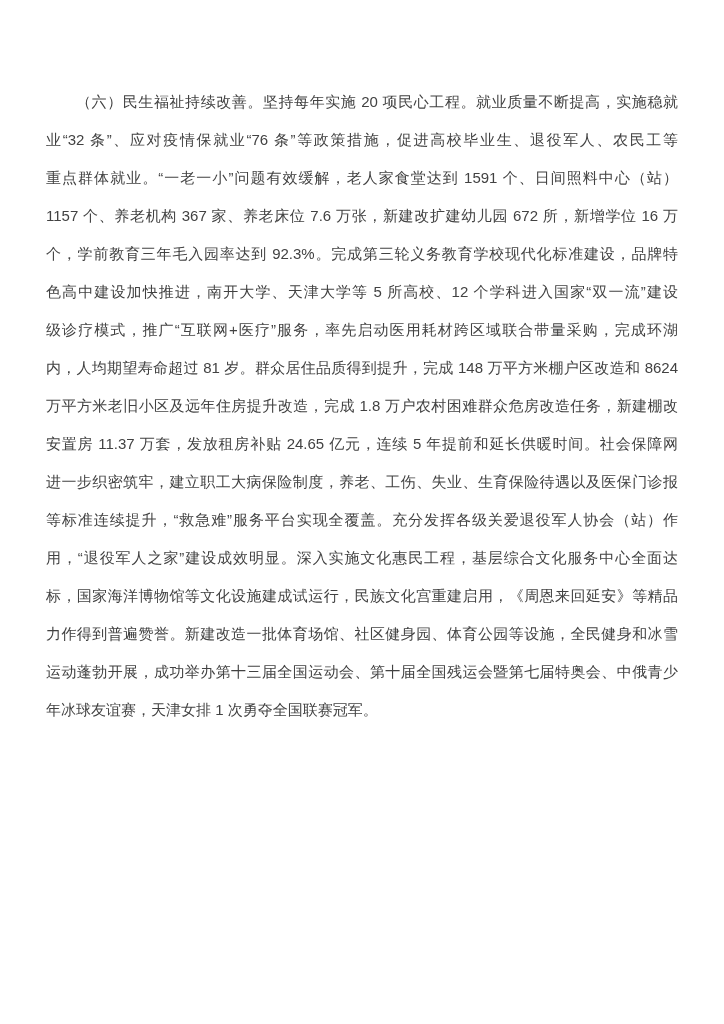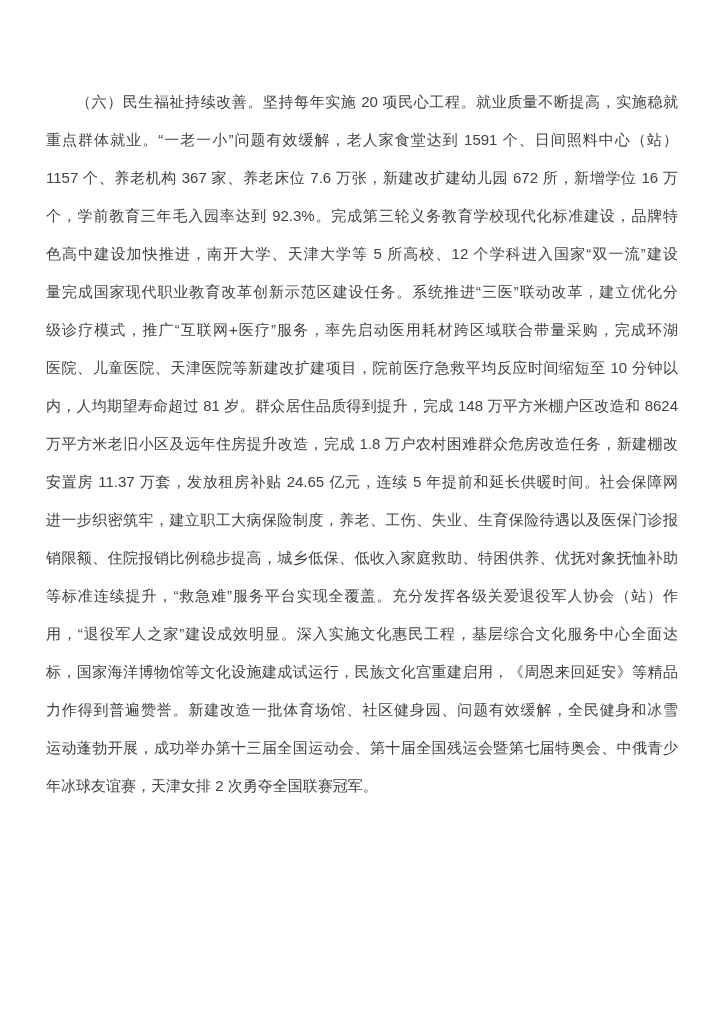--- a/index.html
+++ b/index.html
@@ -35,31 +35,29 @@
   }
   .text-line.last {
     text-align-last: left;
   }
 </style>
 </head>
 <body>
 
 <div class="doc-page">
   <div class="text-line first">（六）民生福祉持续改善。坚持每年实施 20 项民心工程。就业质量不断提高，实施稳就</div>
+  <div class="text-line">业“32 条”、应对疫情保就业“76 条”等政策措施，促进高校毕业生、退役军人、农民工等</div>
   <div class="text-line">重点群体就业。“一老一小”问题有效缓解，老人家食堂达到 1591 个、日间照料中心（站）</div>
   <div class="text-line">1157 个、养老机构 367 家、养老床位 7.6 万张，新建改扩建幼儿园 672 所，新增学位 16 万</div>
   <div class="text-line">个，学前教育三年毛入园率达到 92.3%。完成第三轮义务教育学校现代化标准建设，品牌特</div>
   <div class="text-line">色高中建设加快推进，南开大学、天津大学等 5 所高校、12 个学科进入国家“双一流”建设</div>
-  <div class="text-line">量完成国家现代职业教育改革创新示范区建设任务。系统推进“三医”联动改革，建立优化分</div>
   <div class="text-line">级诊疗模式，推广“互联网+医疗”服务，率先启动医用耗材跨区域联合带量采购，完成环湖</div>
-  <div class="text-line">医院、儿童医院、天津医院等新建改扩建项目，院前医疗急救平均反应时间缩短至 10 分钟以</div>
   <div class="text-line">内，人均期望寿命超过 81 岁。群众居住品质得到提升，完成 148 万平方米棚户区改造和 8624</div>
   <div class="text-line">万平方米老旧小区及远年住房提升改造，完成 1.8 万户农村困难群众危房改造任务，新建棚改</div>
   <div class="text-line">安置房 11.37 万套，发放租房补贴 24.65 亿元，连续 5 年提前和延长供暖时间。社会保障网</div>
   <div class="text-line">进一步织密筑牢，建立职工大病保险制度，养老、工伤、失业、生育保险待遇以及医保门诊报</div>
-  <div class="text-line">销限额、住院报销比例稳步提高，城乡低保、低收入家庭救助、特困供养、优抚对象抚恤补助</div>
   <div class="text-line">等标准连续提升，“救急难”服务平台实现全覆盖。充分发挥各级关爱退役军人协会（站）作</div>
   <div class="text-line">用，“退役军人之家”建设成效明显。深入实施文化惠民工程，基层综合文化服务中心全面达</div>
   <div class="text-line">标，国家海洋博物馆等文化设施建成试运行，民族文化宫重建启用，《周恩来回延安》等精品</div>
-  <div class="text-line">力作得到普遍赞誉。新建改造一批体育场馆、社区健身园、问题有效缓解，全民健身和冰雪</div>
+  <div class="text-line">力作得到普遍赞誉。新建改造一批体育场馆、社区健身园、体育公园等设施，全民健身和冰雪</div>
   <div class="text-line">运动蓬勃开展，成功举办第十三届全国运动会、第十届全国残运会暨第七届特奥会、中俄青少</div>
-  <div class="text-line last">年冰球友谊赛，天津女排 2 次勇夺全国联赛冠军。</div>
+  <div class="text-line last">年冰球友谊赛，天津女排 1 次勇夺全国联赛冠军。</div>
 </div>
 
 </body></html>

